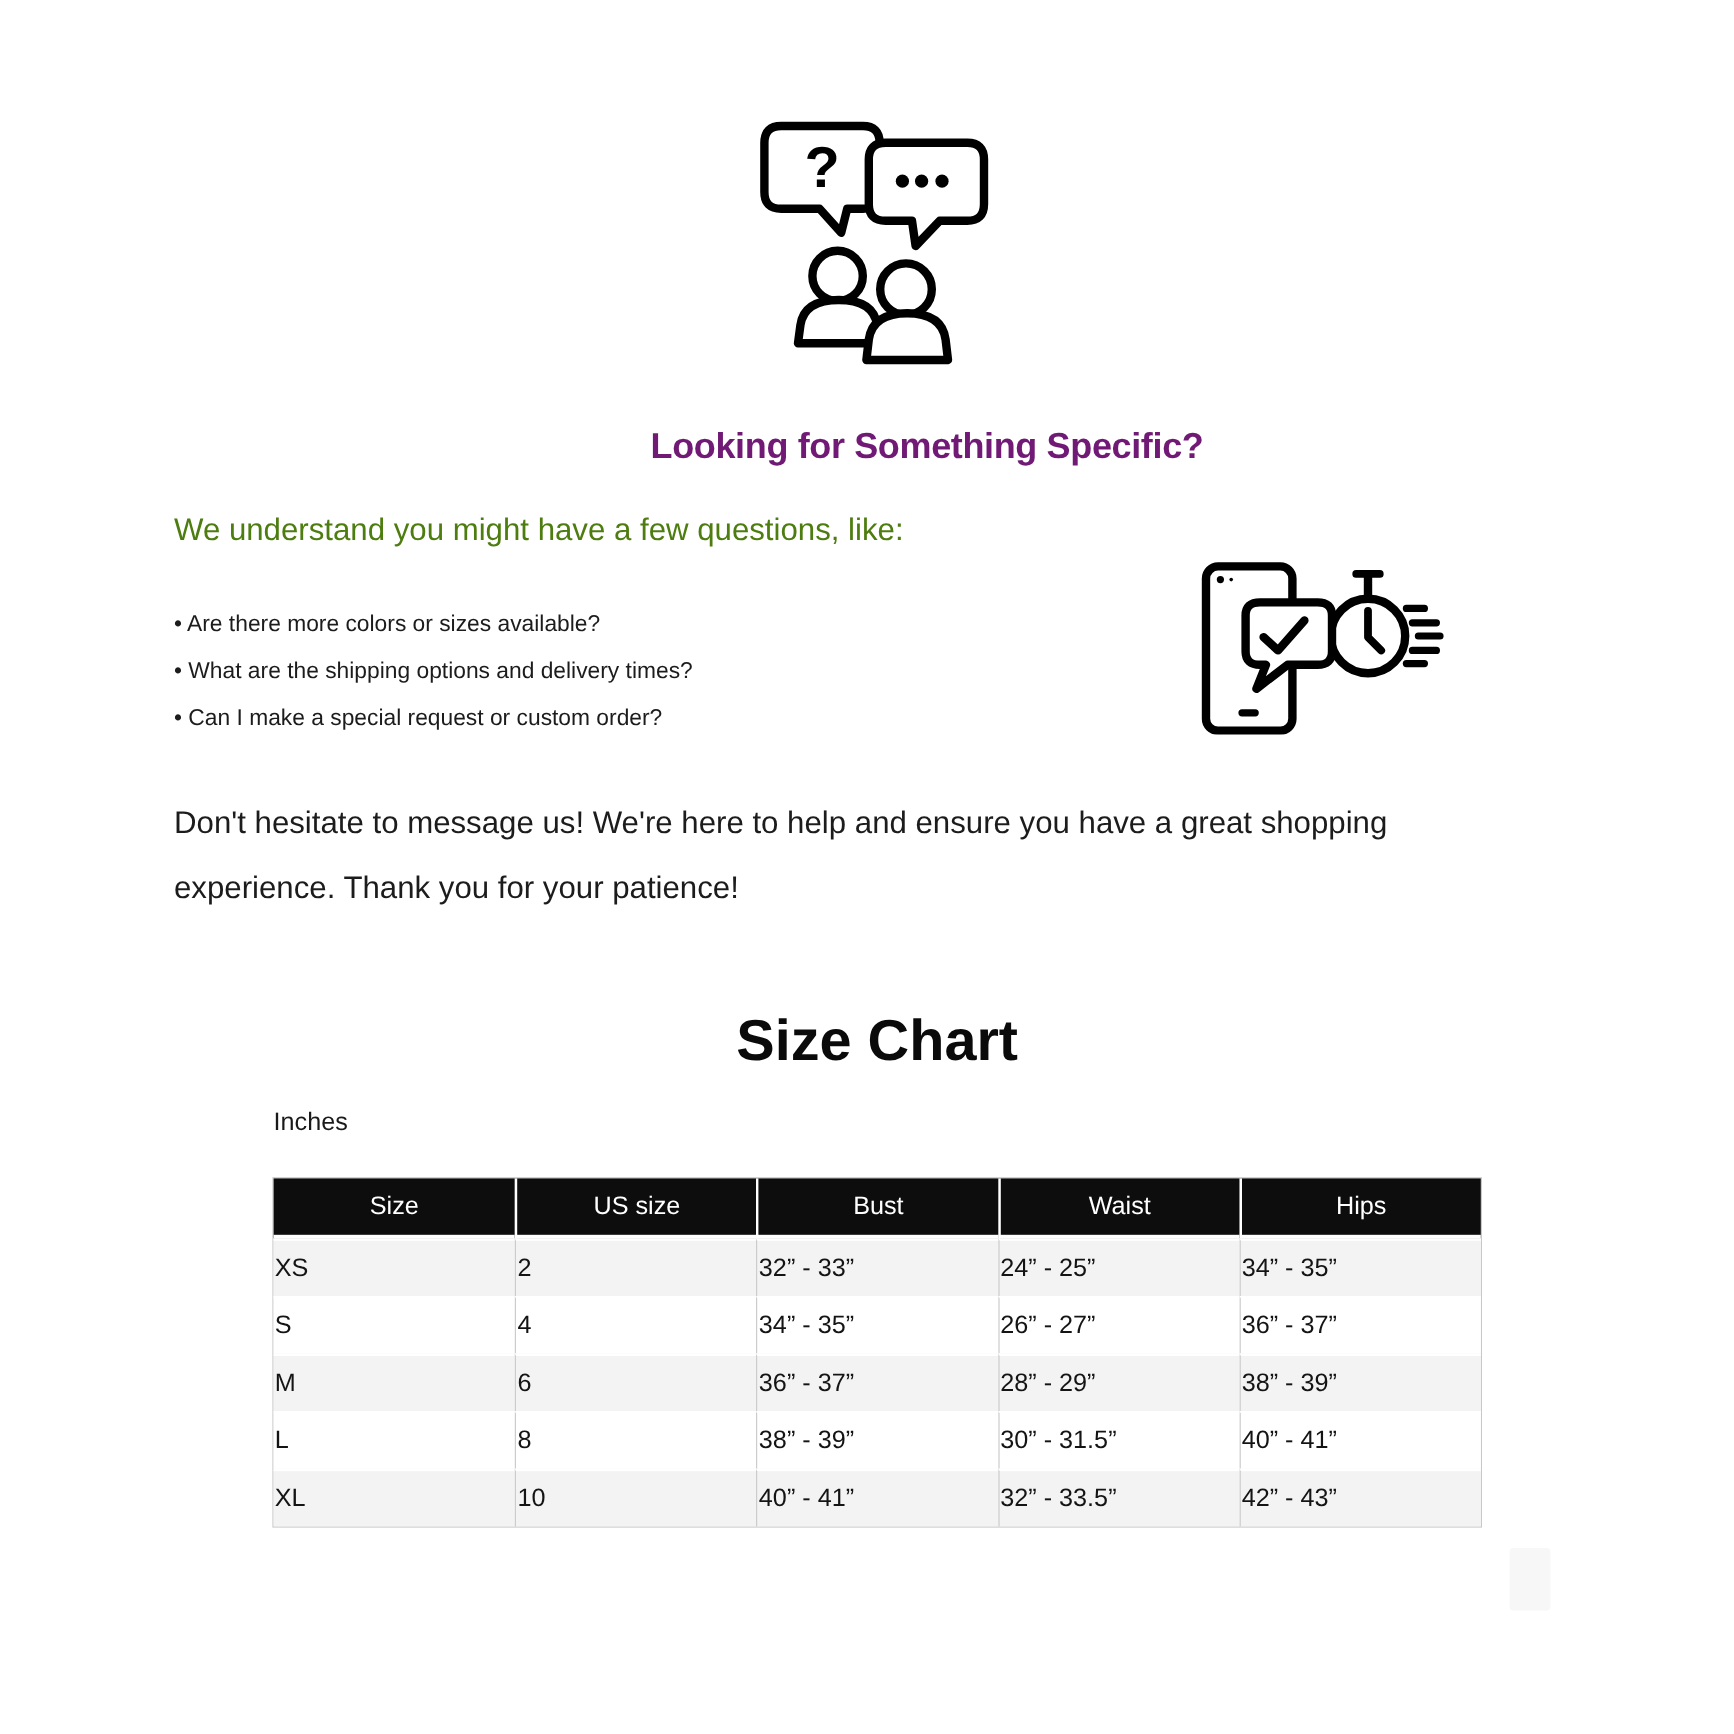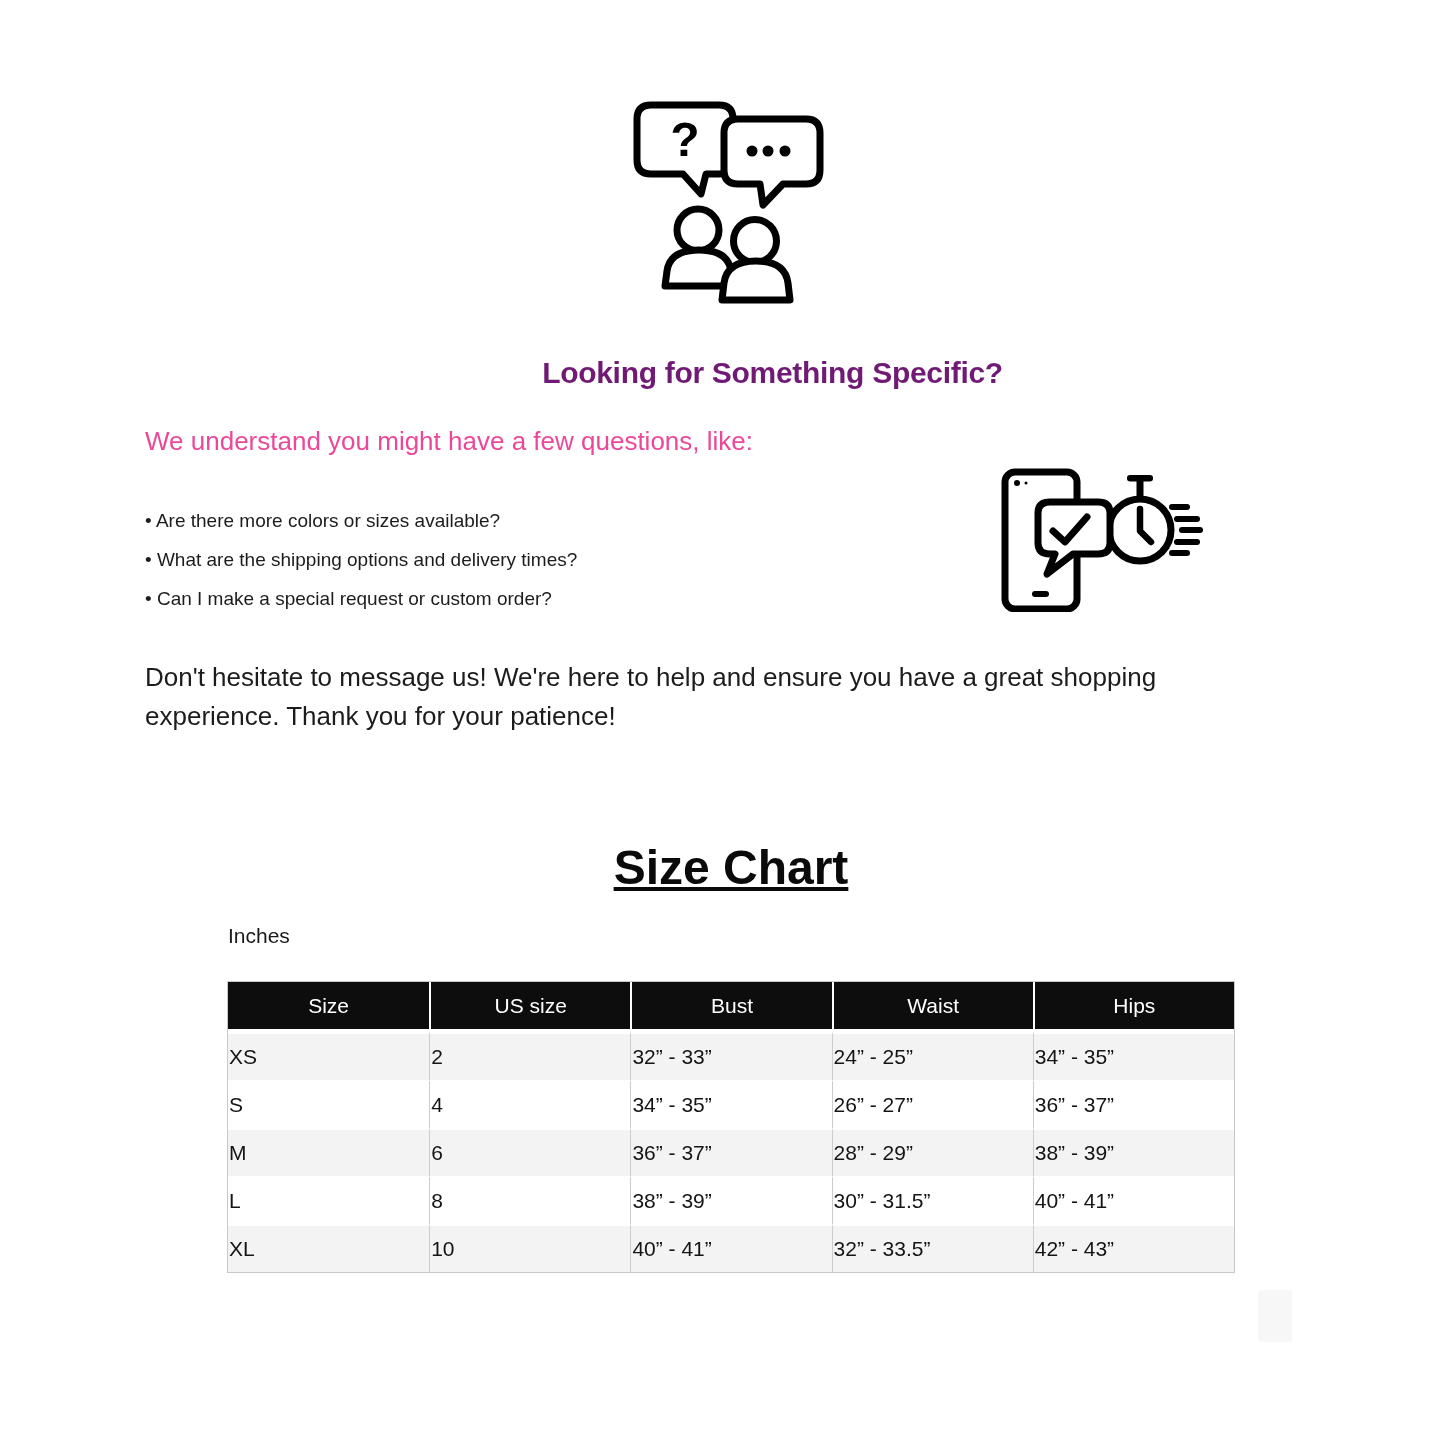--- a/index.html
+++ b/index.html
@@ -23,40 +23,40 @@
     margin: 0;
     text-align: center;
     font-size: 30px; font-weight: 700;
     letter-spacing: -0.3px;
     color: #701a75;
   }
   .lead {
     position: absolute;
     left: 145px; top: 426px;
     margin: 0;
-    font-size: 26px; color: #ec4899;
+    font-size: 26px; color: #4d7c0f;
   }
   .questions {
     position: absolute;
     left: 145px; top: 501px;
     font-size: 19px; line-height: 39px; color: #1c1c1c;
   }
   .outro {
     position: absolute;
     left: 145px; top: 658px; width: 1135px;
     margin: 0;
-    font-size: 26px; line-height: 39px; color: #1c1c1c;
+    font-size: 26px; line-height: 54px; color: #1c1c1c;
   }
 
   .chart-title {
     position: absolute;
     left: 227px; top: 840px; width: 1008px;
     margin: 0;
     text-align: center;
-    font-size: 48px; font-weight: 700; color: #0a0a0a; text-decoration: underline;
+    font-size: 48px; font-weight: 700; color: #0a0a0a;
   }
   .units {
     position: absolute;
     left: 228px; top: 924px;
     font-size: 21px; color: #1a1a1a;
   }
 
   .size-table {
     position: absolute;
     left: 227px; top: 981px; width: 1008px;

